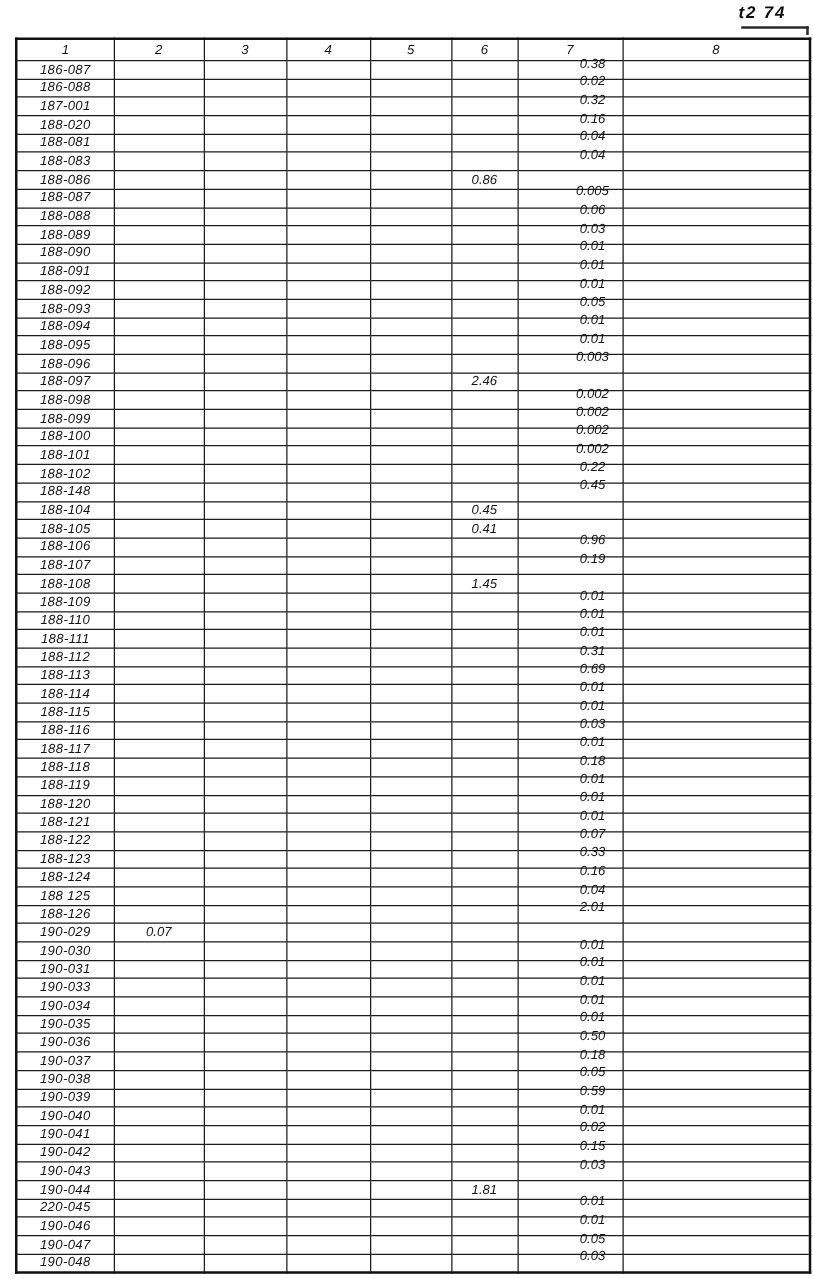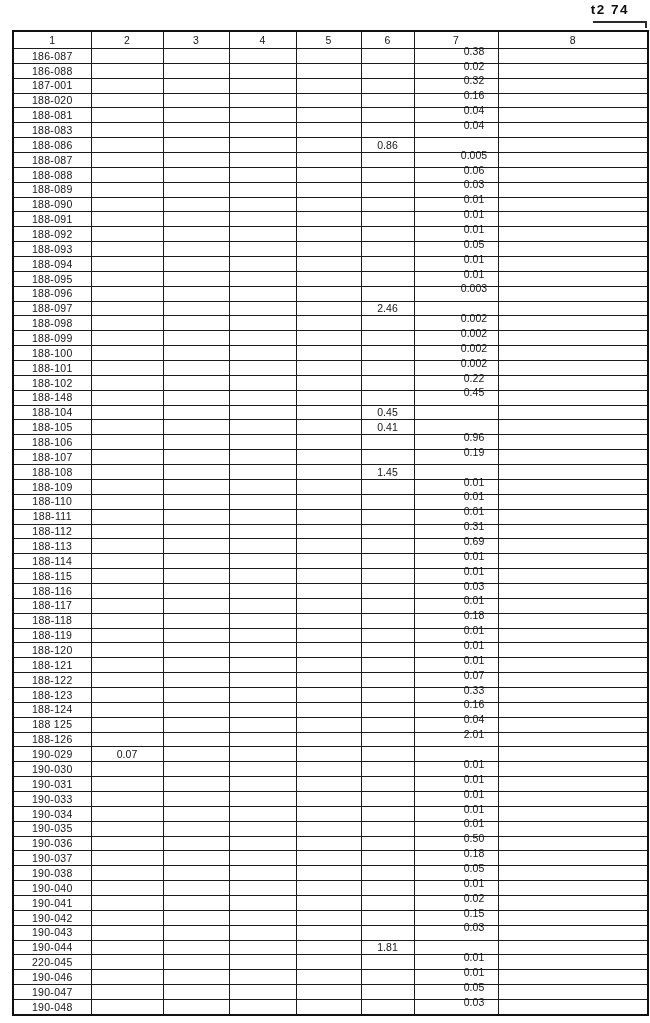--- a/index.html
+++ b/index.html
@@ -8,20 +8,21 @@
     background: #ffffff;
   }
   .page {
     position: relative;
     width: 650px;
     height: 1023px;
     background: #ffffff;
     font-family: "Liberation Sans", sans-serif;
     color: #161616;
     overflow: hidden;
+    font-style: italic;
   }
   .corner-label {
     position: absolute;
     top: 2px;
     right: 21px;
     font-size: 13.5px;
     font-weight: 700;
     letter-spacing: 1.5px;
     color: #0e0e0e;
   }
@@ -671,20 +672,30 @@
           <td class="row-id">190-038</td>
           <td></td>
           <td></td>
           <td></td>
           <td></td>
           <td></td>
           <td class="cell-val up"><span>0.05</span></td>
           <td></td>
         </tr>
         <tr>
+          <td class="row-id">190-039</td>
+          <td></td>
+          <td></td>
+          <td></td>
+          <td></td>
+          <td></td>
+          <td class="cell-val up"><span>0.59</span></td>
+          <td></td>
+        </tr>
+        <tr>
           <td class="row-id">190-040</td>
           <td></td>
           <td></td>
           <td></td>
           <td></td>
           <td></td>
           <td class="cell-val up"><span>0.01</span></td>
           <td></td>
         </tr>
         <tr>

